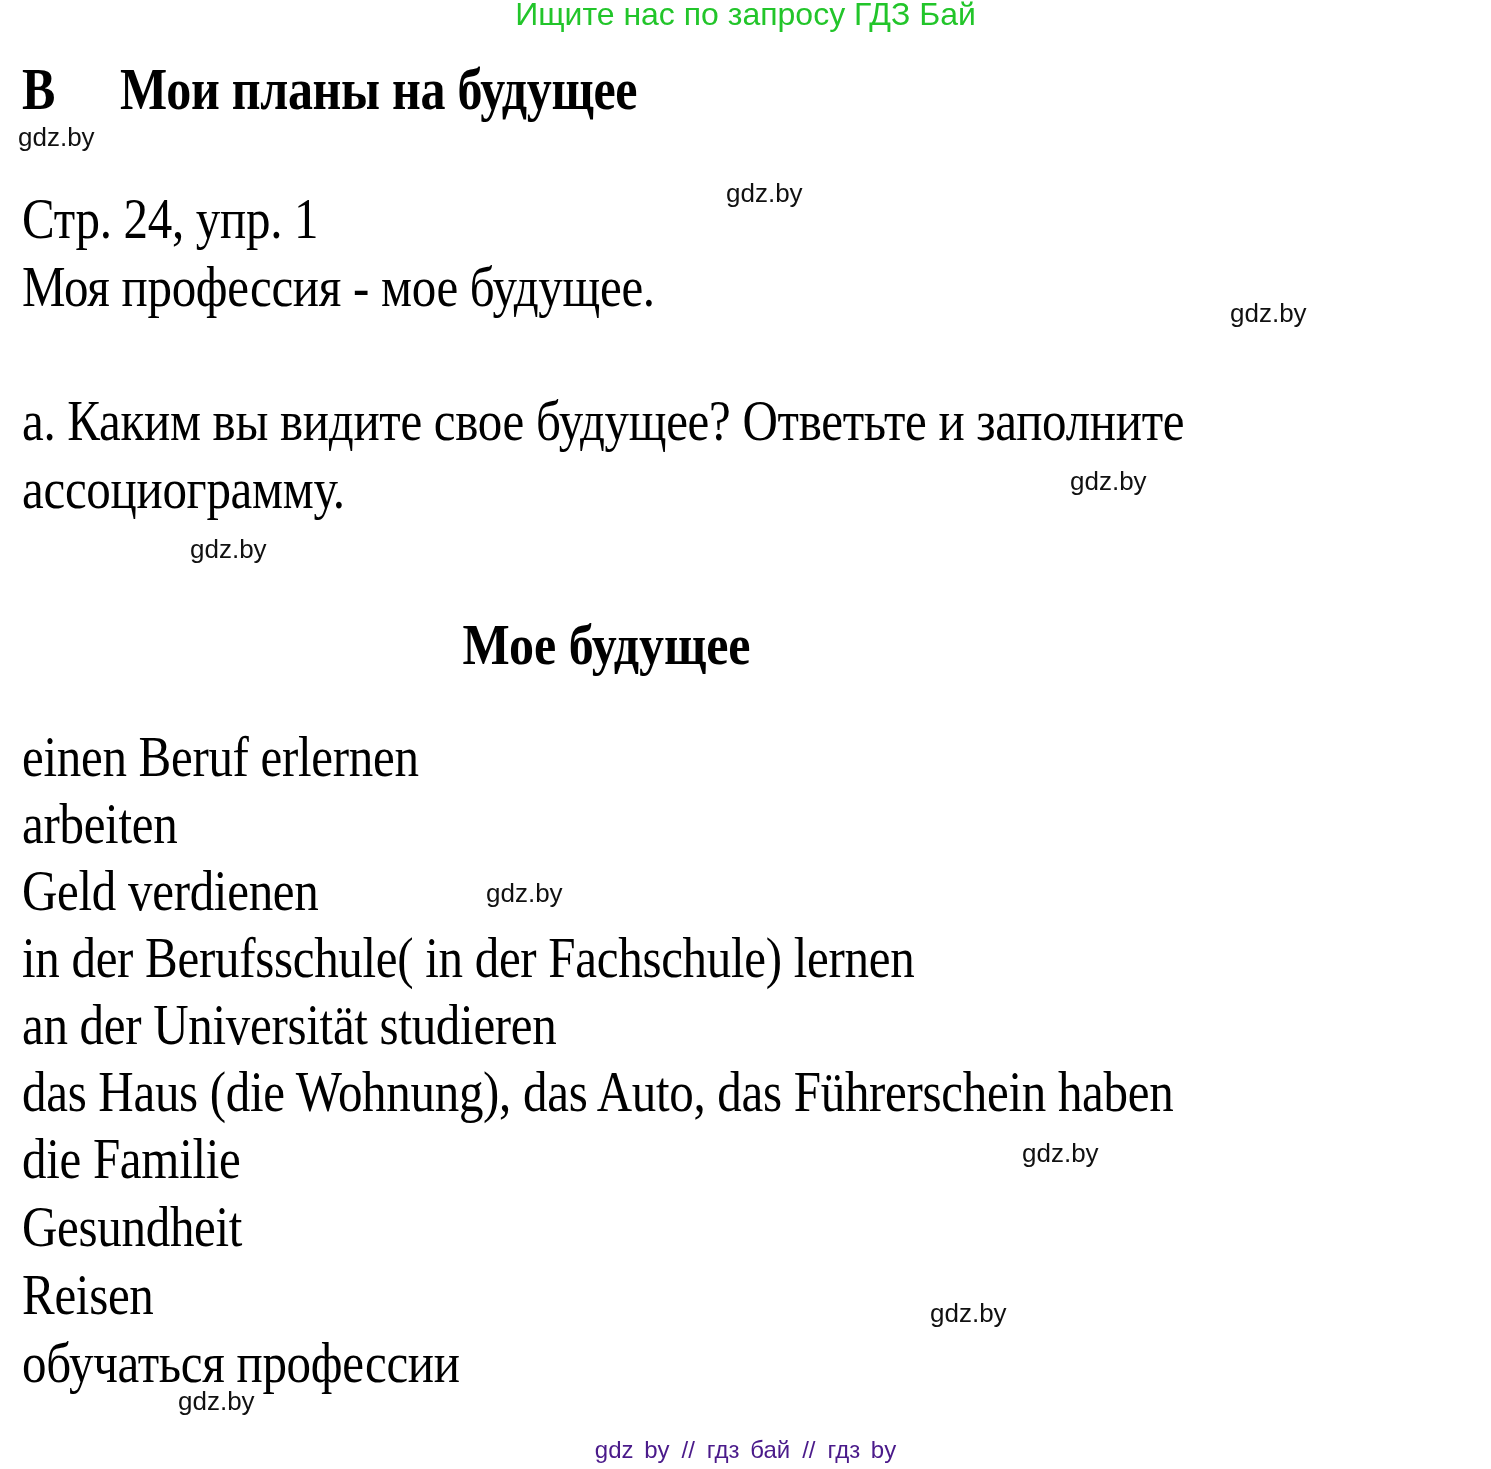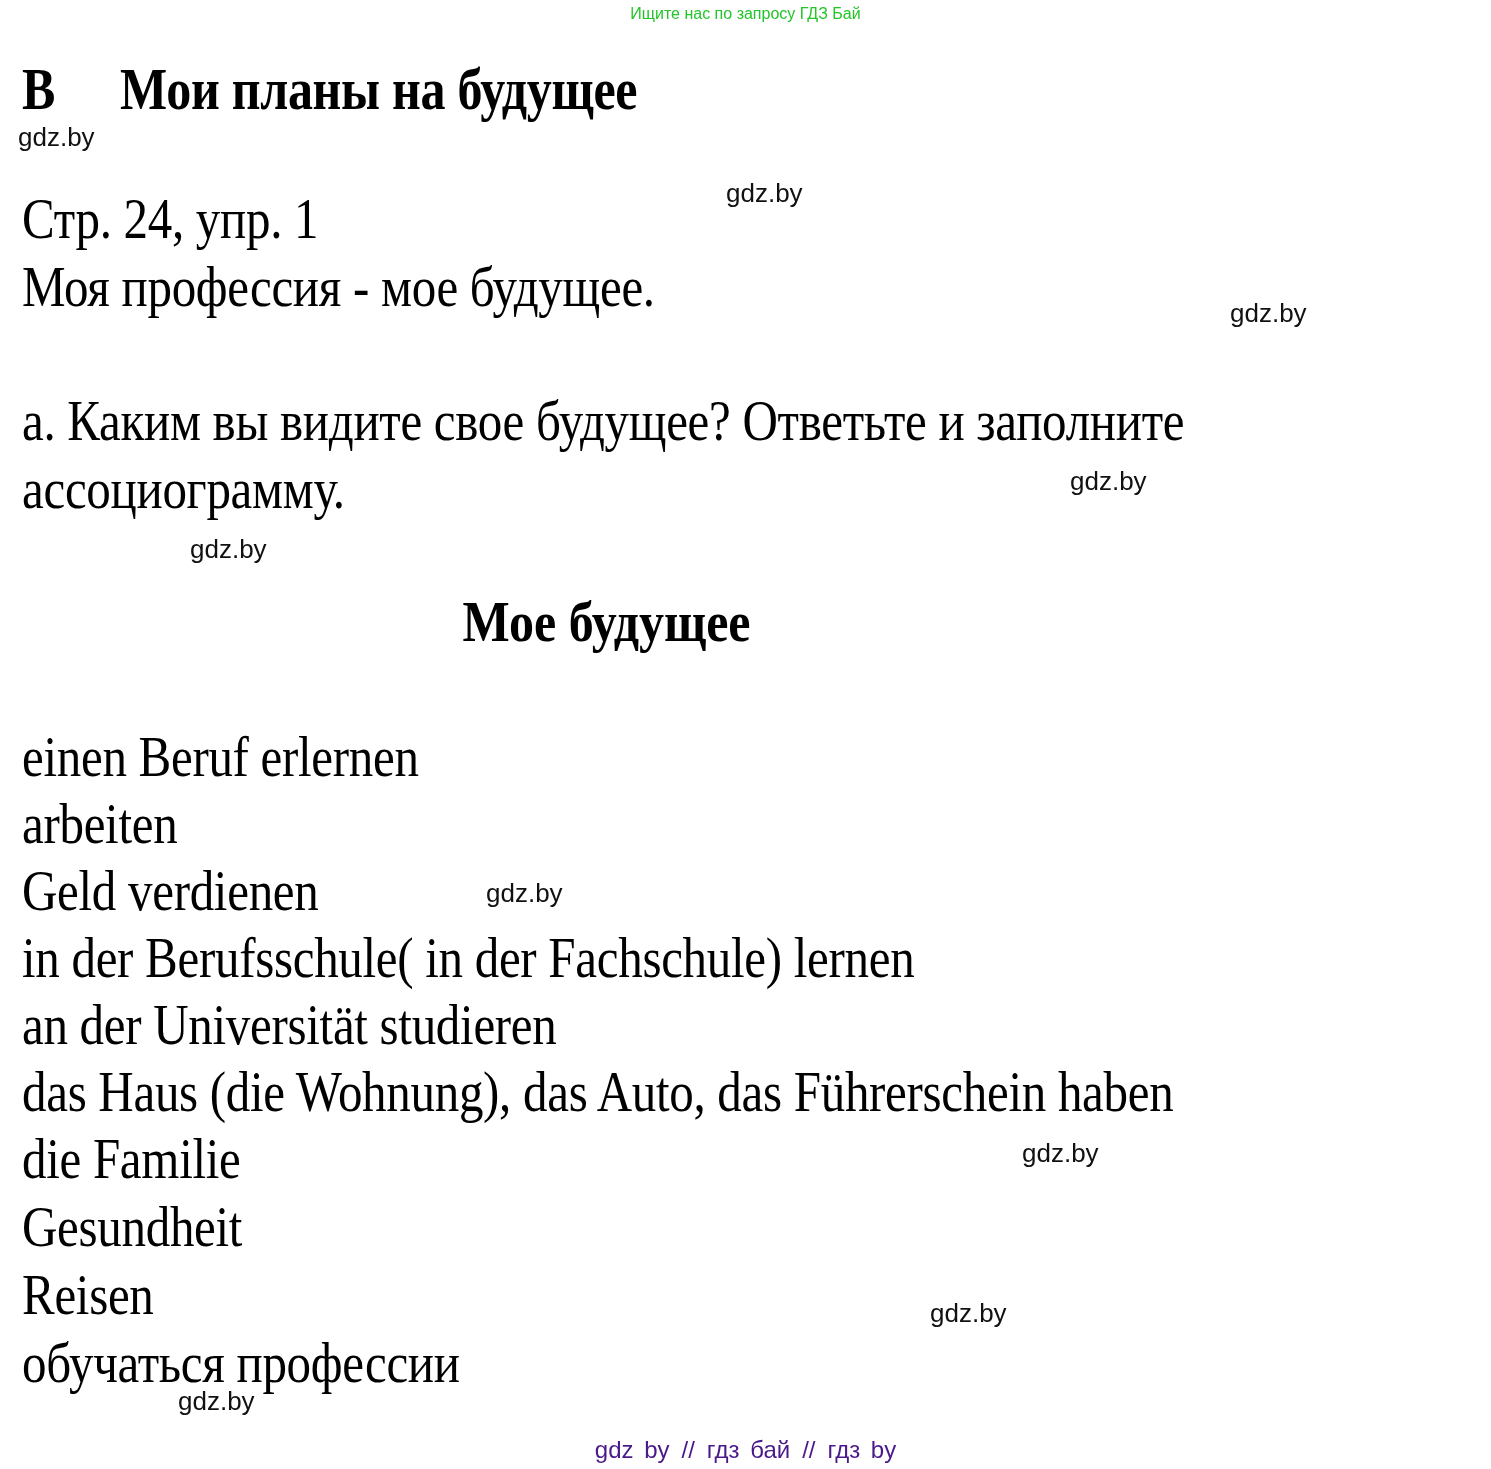--- a/index.html
+++ b/index.html
@@ -13,21 +13,21 @@
       position: relative;
       overflow: hidden;
       font-family: "Liberation Serif", serif;
       color: #000000;
     }
     .abs { position: absolute; white-space: nowrap; }
     .top-banner {
       left: 0; width: 1491px; top: 0;
       text-align: center;
       font-family: "Liberation Sans", sans-serif;
-      font-size: 16px;
+      font-size: 32px;
       line-height: 28px;
       color: #22c52a;
     }
     .serif-line {
       font-family: "Liberation Serif", serif;
       transform-origin: left top;
       transform: scaleY(1.18);
       letter-spacing: -0.3px;
     }
     .section-title {
@@ -47,21 +47,21 @@
       left: 22px;
       font-size: 49px;
       line-height: 52px;
     }
     .center-heading {
       left: 0; width: 1237px;
       text-align: center;
       font-size: 50px;
       font-weight: bold;
       line-height: 56px;
-      top: 591px;
+      top: 614px;
     }
     .center-heading span {
       display: inline-block;
       transform: scaleY(1.12);
       transform-origin: center top;
       margin-left: -24px;
     }
     .footer-links {
       left: 0; width: 1491px;
       top: 1436px;

